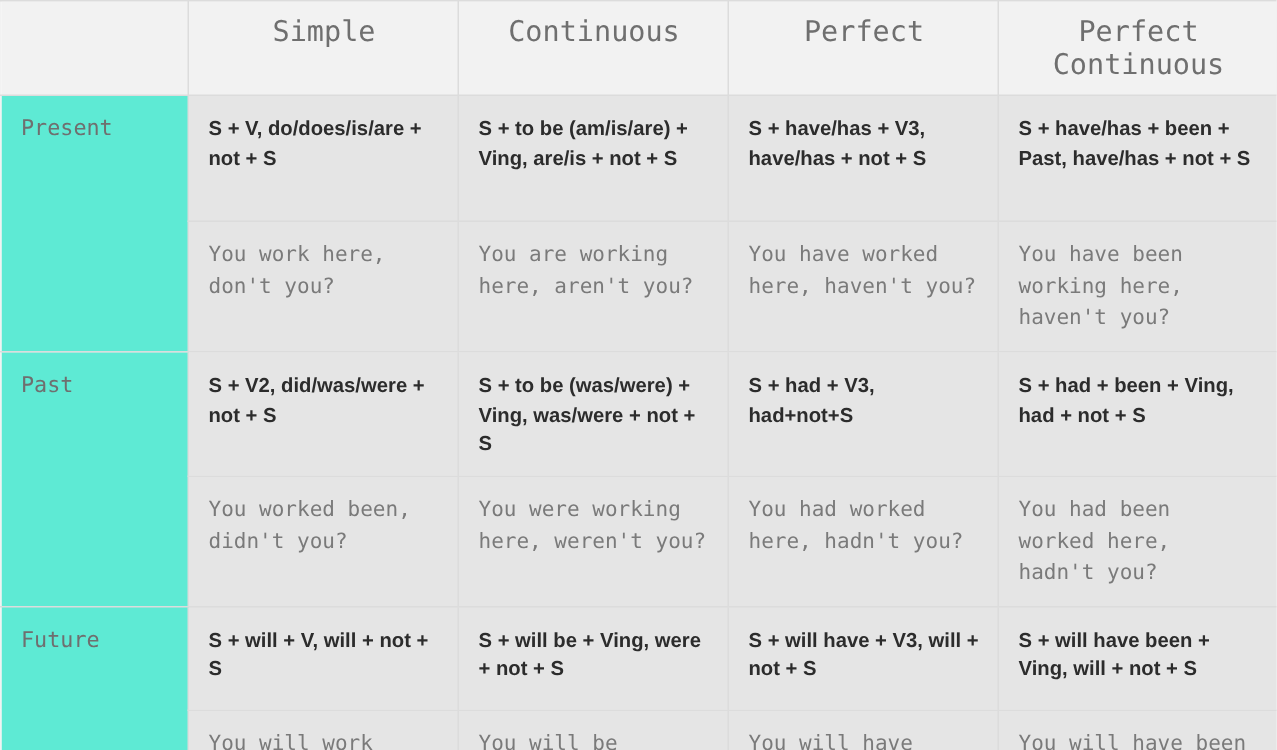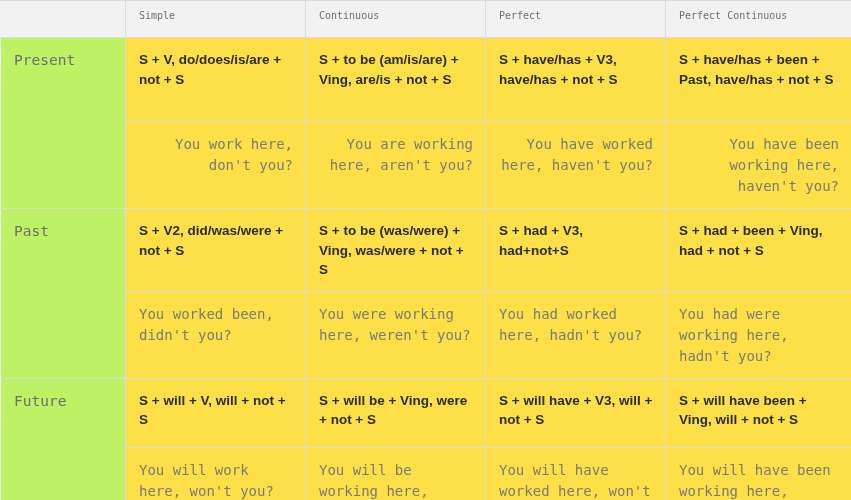--- a/index.html
+++ b/index.html
@@ -26,46 +26,46 @@
   .grammar-table col.c-simple { width: 180px; }
   .grammar-table col.c-cont   { width: 180px; }
   .grammar-table col.c-perf   { width: 180px; }
   .grammar-table col.c-perfcont { width: 186px; }
 
   .grammar-table td,
   .grammar-table th {
     border: 1px solid #dcdcdc;
     vertical-align: top;
     padding: 11px 12px 11px 13px;
-    background: #fde047;
+    background: #e5e5e5;
   }
 
   
   tr.header-row th {
     background: #f2f2f2;
     border-top: 1px solid #dcdcdc;
     border-bottom: 1px solid #dcdcdc;
     font-family: "DejaVu Sans Mono", monospace;
     font-weight: normal;
-    font-size: 10px;
+    font-size: 19px;
     color: #6f6f6f;
-    text-align: left;
+    text-align: center;
     padding: 9px 12px 9px 13px;
     height: 18px;
     letter-spacing: 0px;
   }
   th.corner-cell {
     background: #f2f2f2;
     border-left: 1px solid #f2f2f2;
     border-top: 1px solid #f2f2f2;
   }
 
   
   td.tense-label {
-    background: #bef264;
+    background: #5eead4;
     font-family: "DejaVu Sans Mono", monospace;
     font-size: 14.5px;
     color: #6f6f6f;
     border-left: 1px solid #f2f2f2;
     padding-top: 14px;
     padding-left: 13px;
     white-space: nowrap;
   }
 
   
@@ -82,21 +82,21 @@
   td.example-cell {
     font-family: "DejaVu Sans Mono", monospace;
     font-weight: normal;
     font-size: 14px;
     line-height: 1.5;
     color: #7a7a7a;
     padding-top: 12px;
   }
 
   tr.formula-row.r-present td.formula-cell { height: 60px; }
-  tr.example-row.r-present td.example-cell { height: 60px; text-align: right; }
+  tr.example-row.r-present td.example-cell { height: 60px; }
   tr.formula-row.r-past td.formula-cell    { height: 54px; }
   tr.example-row.r-past td.example-cell    { height: 58px; }
   tr.formula-row.r-future td.formula-cell  { height: 45px; margin-top: 37px; }
   tr.example-row.r-future td.example-cell  { height: 45px; }
 </style>
 </head>
 <body>
 
 <table class="grammar-table">
   <colgroup>
@@ -135,21 +135,21 @@
       <td class="tense-label" rowspan="2">Past</td>
       <td class="formula-cell">S + V2, did/was/were + not + S</td>
       <td class="formula-cell">S + to be (was/were) + Ving, was/were + not + S</td>
       <td class="formula-cell">S + had + V3, had+not+S</td>
       <td class="formula-cell">S + had + been + Ving, had + not + S</td>
     </tr>
     <tr class="example-row r-past">
       <td class="example-cell">You worked been, didn't you?</td>
       <td class="example-cell">You were working here, weren't you?</td>
       <td class="example-cell">You had worked here, hadn't you?</td>
-      <td class="example-cell">You had were working here, hadn't you?</td>
+      <td class="example-cell">You had been worked here, hadn't you?</td>
     </tr>
 
     <tr class="formula-row r-future">
       <td class="tense-label" rowspan="2">Future</td>
       <td class="formula-cell">S + will + V, will + not + S</td>
       <td class="formula-cell">S + will be + Ving, were + not + S</td>
       <td class="formula-cell">S + will have + V3, will + not + S</td>
       <td class="formula-cell">S + will have been + Ving, will + not + S</td>
     </tr>
     <tr class="example-row r-future">

